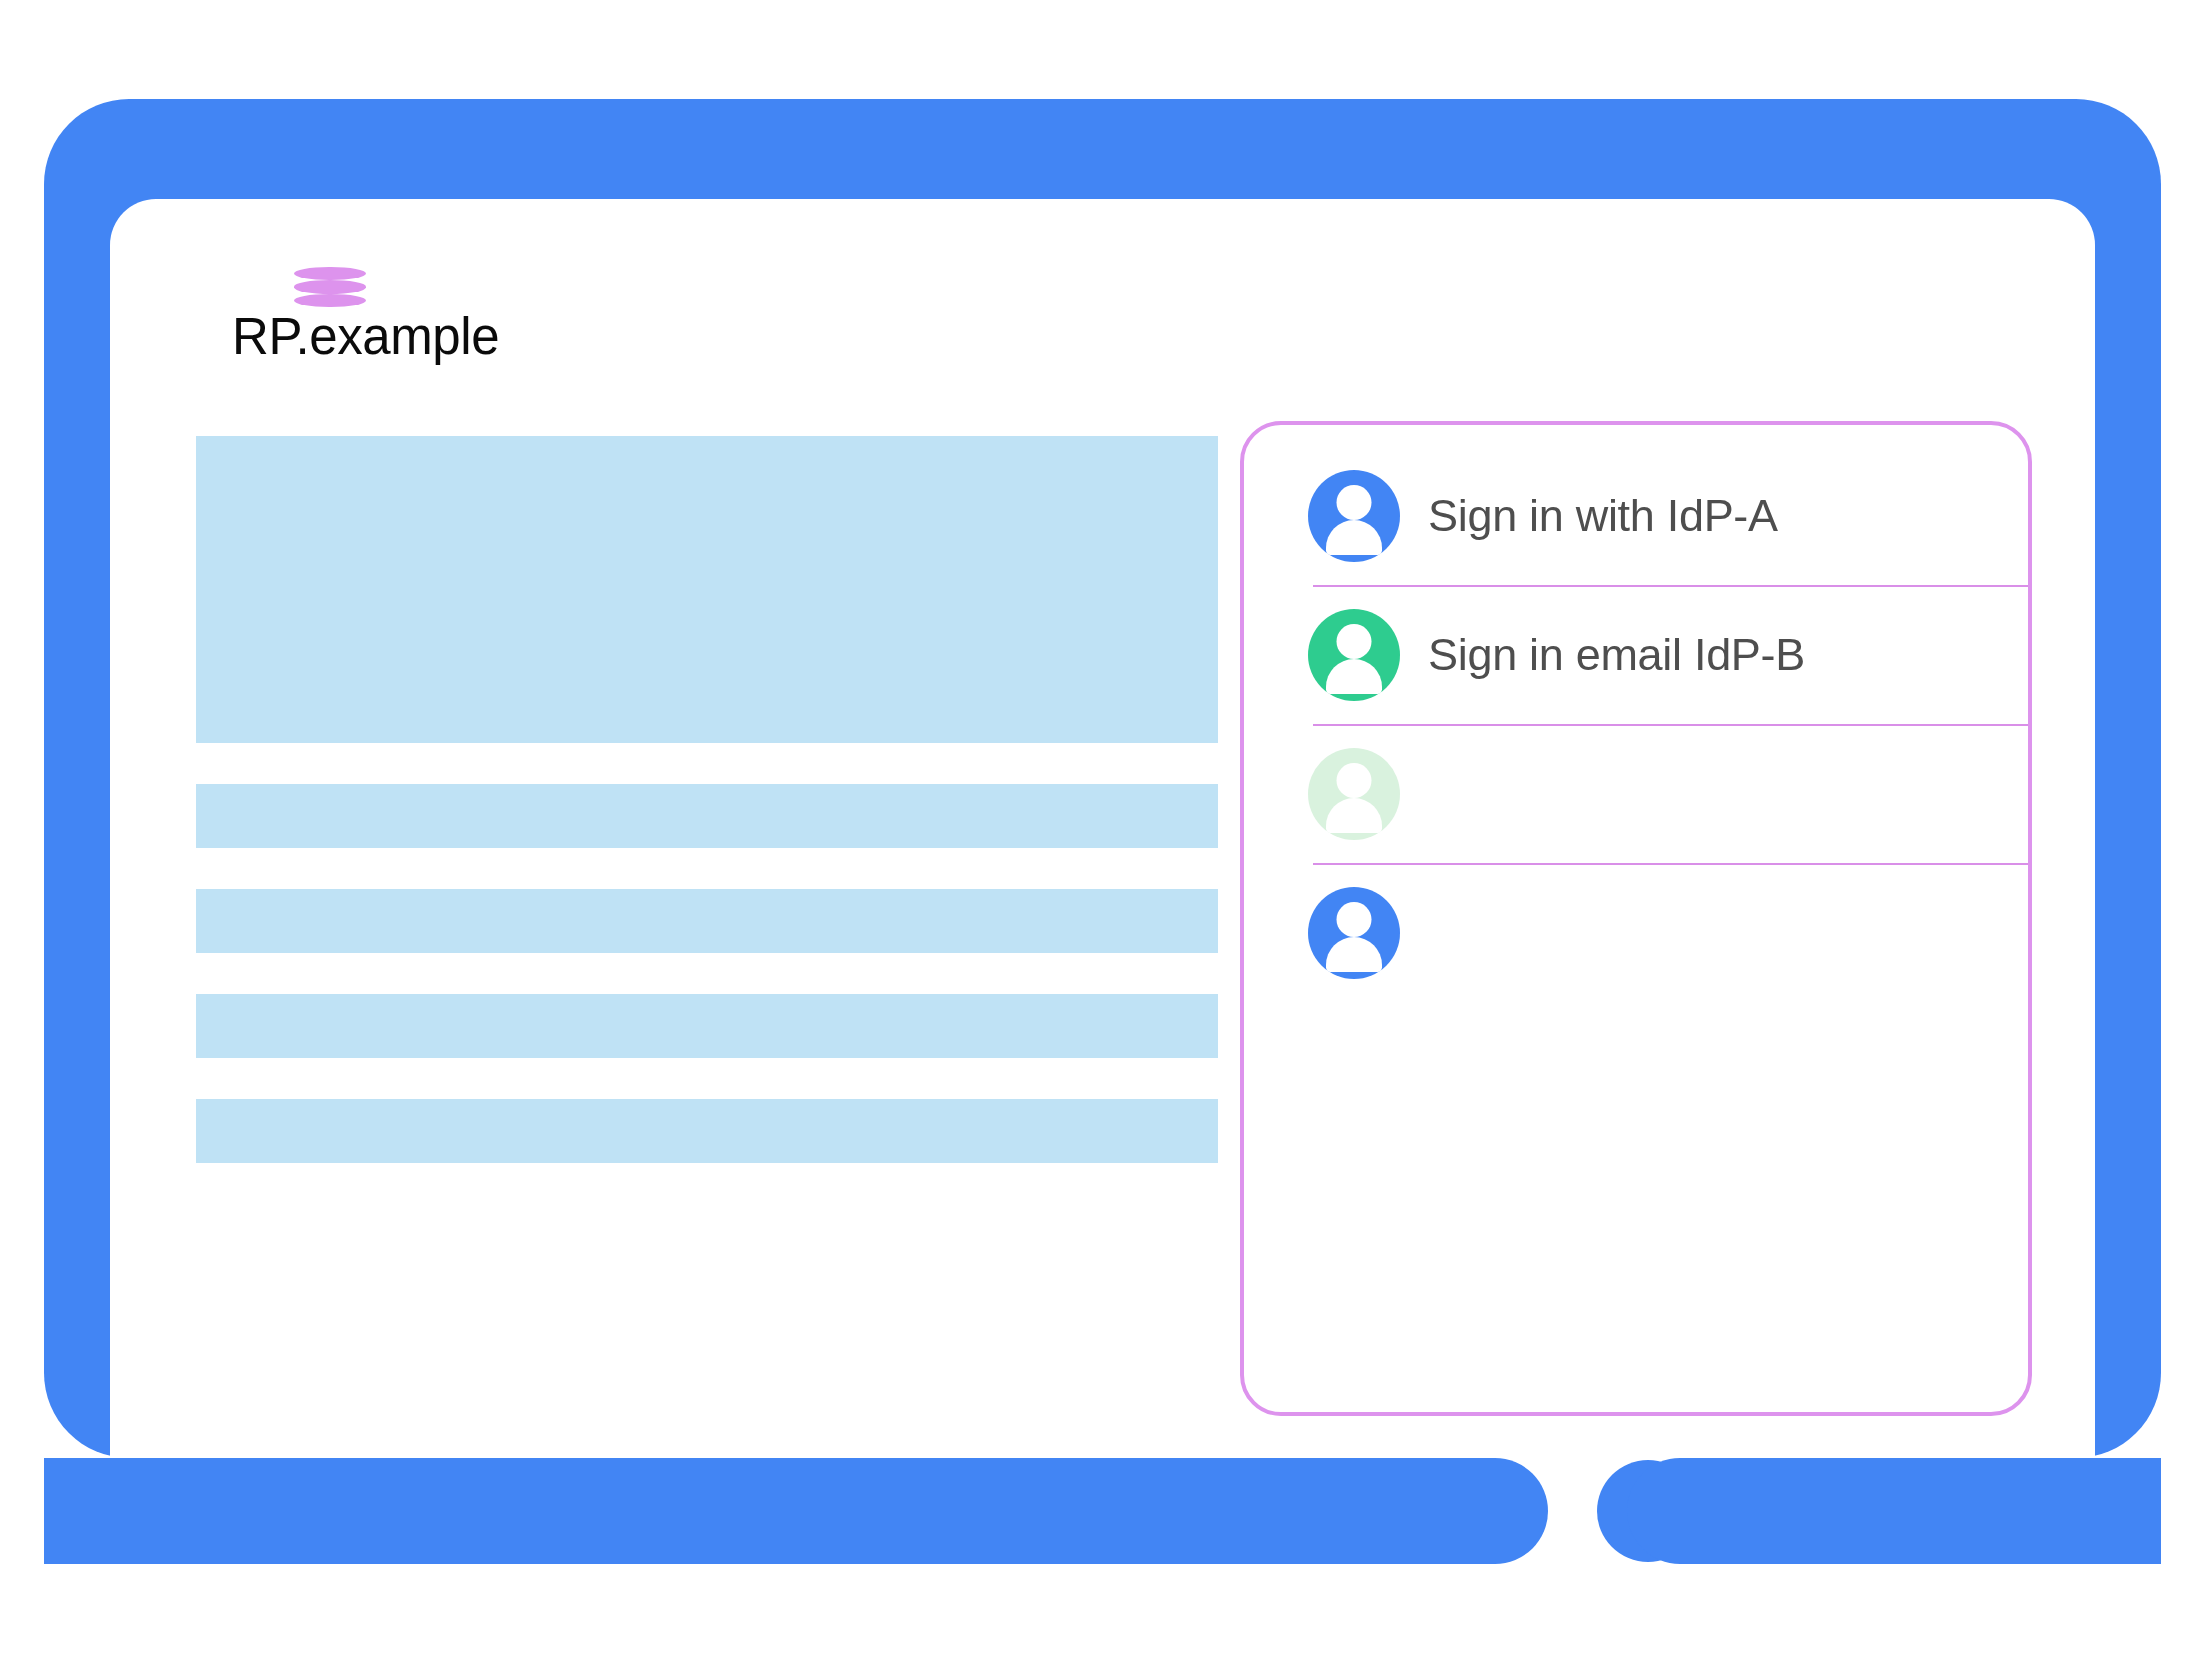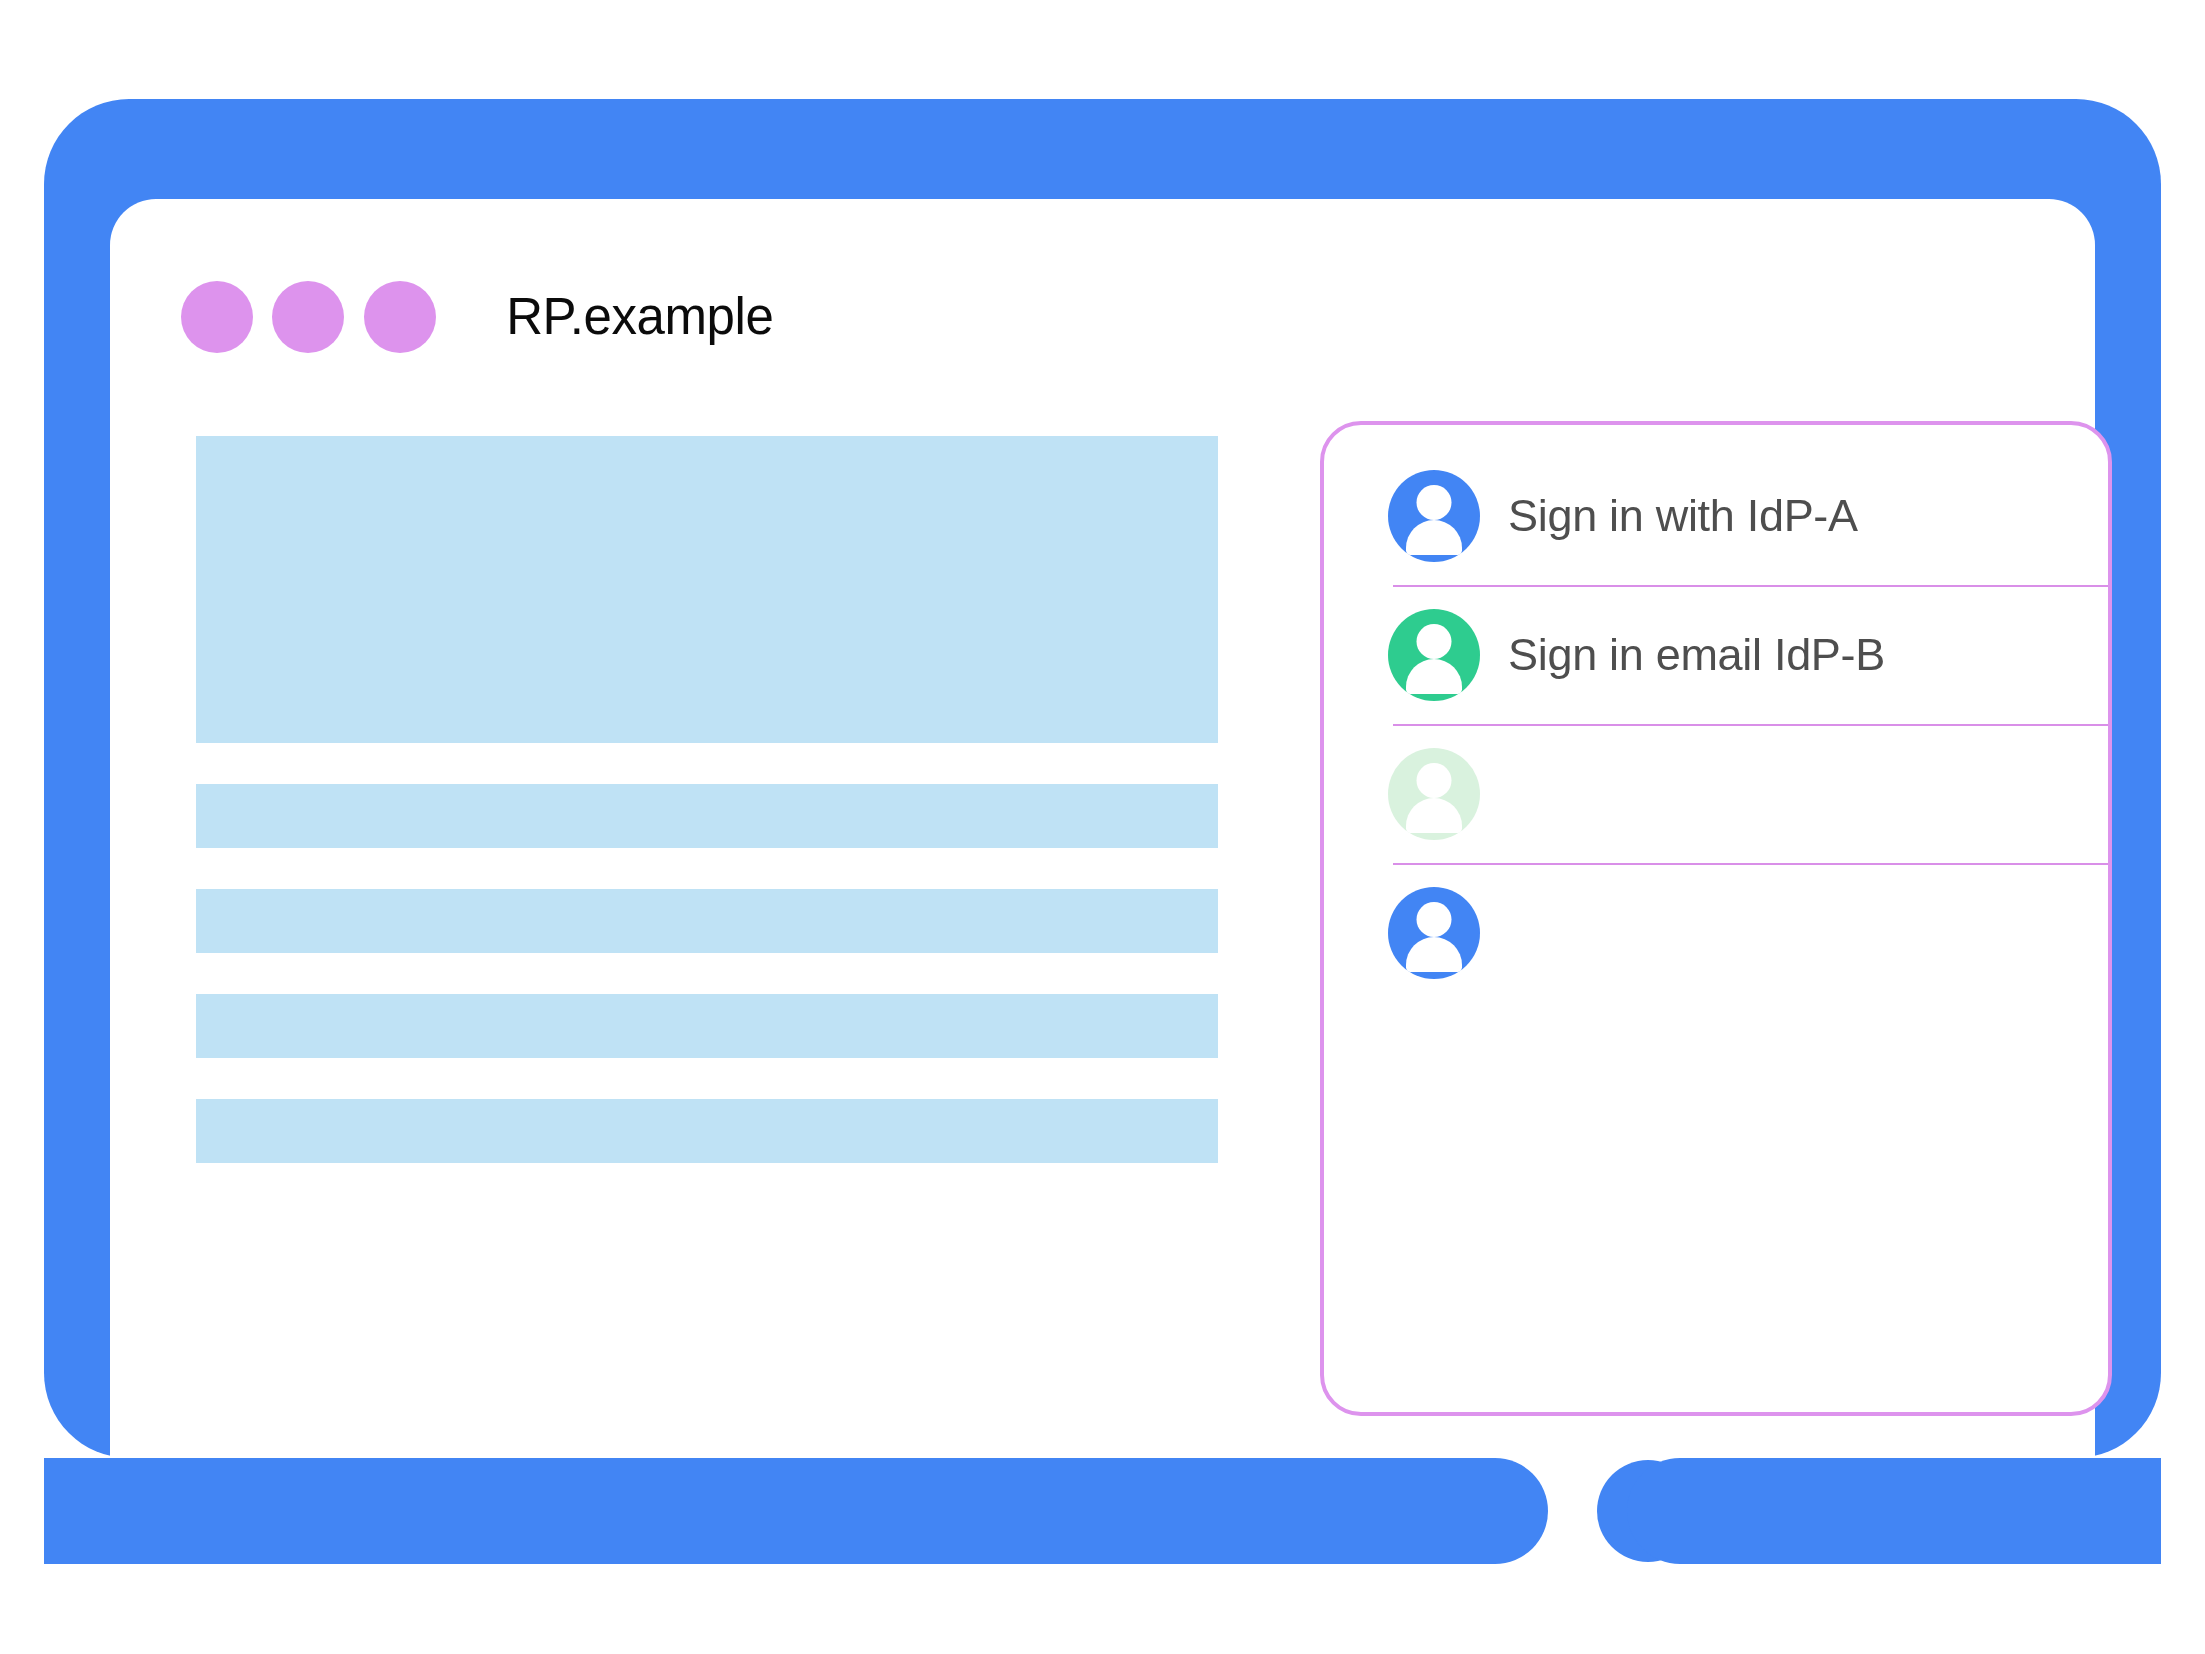--- a/index.html
+++ b/index.html
@@ -79,20 +79,21 @@
   }
 
   
   #title-bar {
     position: absolute;
     left: 181px;
     top: 267px;
     display: flex;
     align-items: center;
     height: 99px;
+    flex-direction: column;
   }
   .window-dot {
     width: 72px;
     height: 72px;
     border-radius: 50%;
     background: #dd93ed;
     margin-right: 19.4px;
   }
   #window-title {
     margin-left: 51px;
@@ -112,21 +113,21 @@
   }
   .placeholder-block {
     background: #bfe2f5;
     width: 100%;
     margin-bottom: 41px;
   }
 
   
   #account-panel {
     position: absolute;
-    left: 1320px;
+    left: 1240px;
     top: 421px;
     width: 792px;
     height: 995px;
     box-sizing: border-box;
     border: 4.4px solid #dd93ed;
     border-radius: 41px;
     background: #ffffff;
     overflow: hidden;
   }
   .signin-list {

